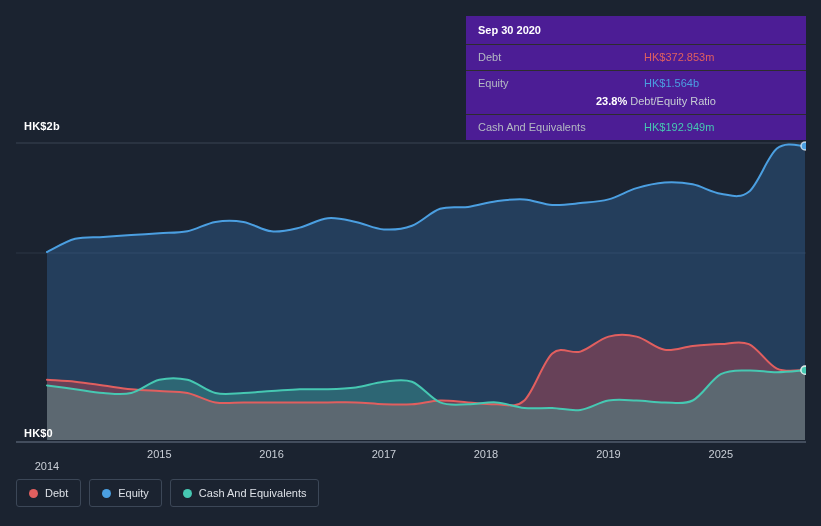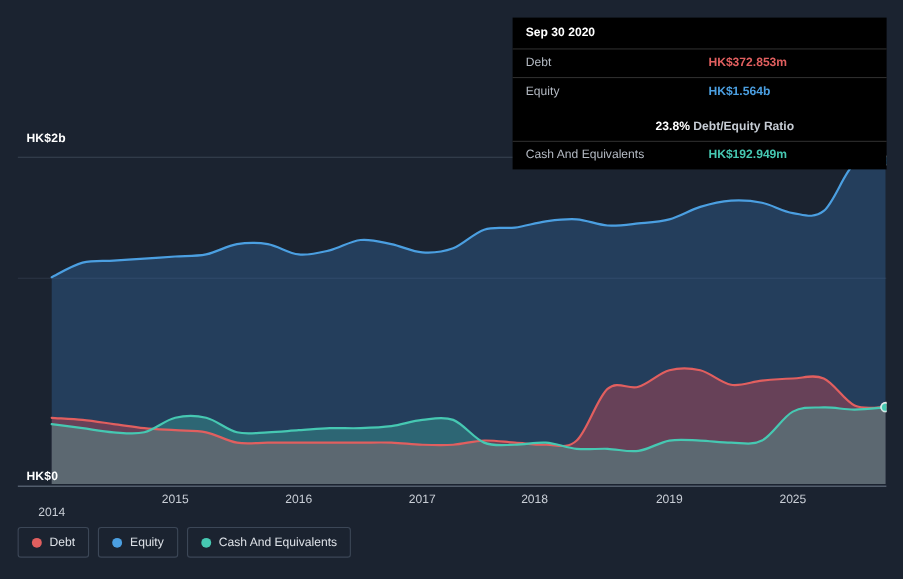--- a/index.html
+++ b/index.html
@@ -10,31 +10,31 @@
   }
   .stage{position:relative;width:821px;height:526px;}
   svg.chart{position:absolute;left:16px;top:130px;display:block;}
   .ytick{position:absolute;color:#ffffff;font-size:11px;font-weight:bold;letter-spacing:.2px;}
   .ytop{left:24px;top:120px;}
   .ybot{left:24px;top:427px;}
   .xtick{position:absolute;top:448px;width:44px;text-align:center;color:#c9ced6;font-size:11px;}
   
   .tooltip{
     position:absolute;left:466px;top:16px;width:340px;box-sizing:border-box;
-    background:#000000;color:#c9ced6;font-size:11px;line-height:13px;z-index:5;
+    background:#4c1d95;color:#c9ced6;font-size:11px;line-height:13px;z-index:5;
   }
   .tt-header{padding:8px 12px 7px;font-weight:bold;color:#ffffff;border-bottom:1px solid #2d2d2d;}
   .tt-row{display:flex;align-items:flex-start;padding:6px 12px;border-bottom:1px solid #2d2d2d;}
   .tt-row:last-child{border-bottom:none;}
   .tt-label{flex:0 0 118px;color:#b4bac3;}
-  .tt-value{font-weight:bold;padding-left:48px;}
+  .tt-value{font-weight:normal;padding-left:48px;}
   .val-debt{color:#e15f5f;}
   .val-equity{color:#4b9fe1;}
   .val-cash{color:#46c8b2;}
-  .tt-ratio{margin-top:19px;color:#c6ccd4;font-weight:bold;}
+  .tt-ratio{margin-top:5px;color:#c6ccd4;font-weight:normal;}
   .tt-ratio b{color:#ffffff;}
   
   .legend{position:absolute;left:16px;top:479px;display:flex;gap:8px;}
   .legend-item{
     display:flex;align-items:center;gap:7px;
     border:1px solid #3c4757;border-radius:3px;
     padding:7px 12px;font-size:11px;color:#dde1e7;cursor:pointer;background:transparent;
   }
   .dot{width:9px;height:9px;border-radius:50%;flex:0 0 auto;}
 </style>

